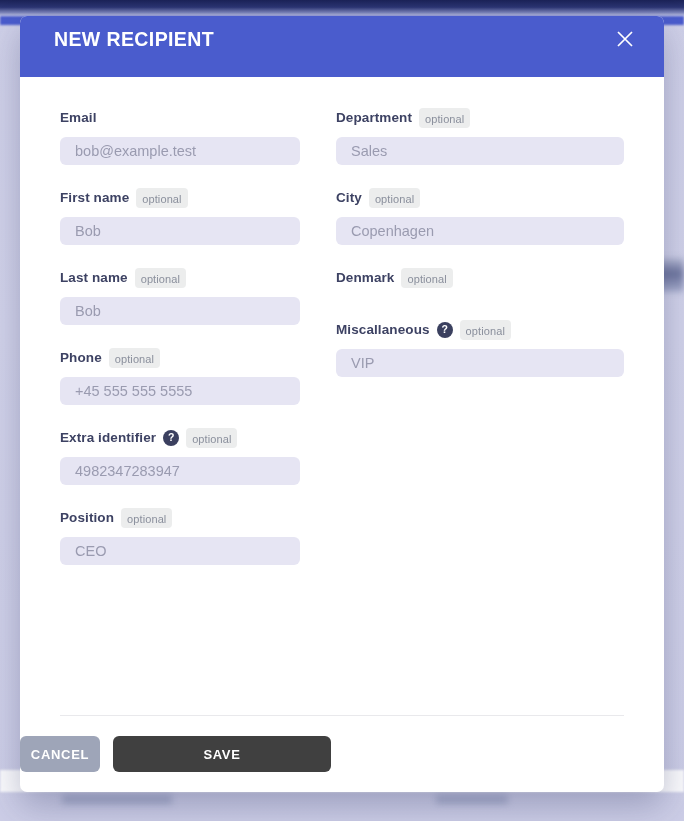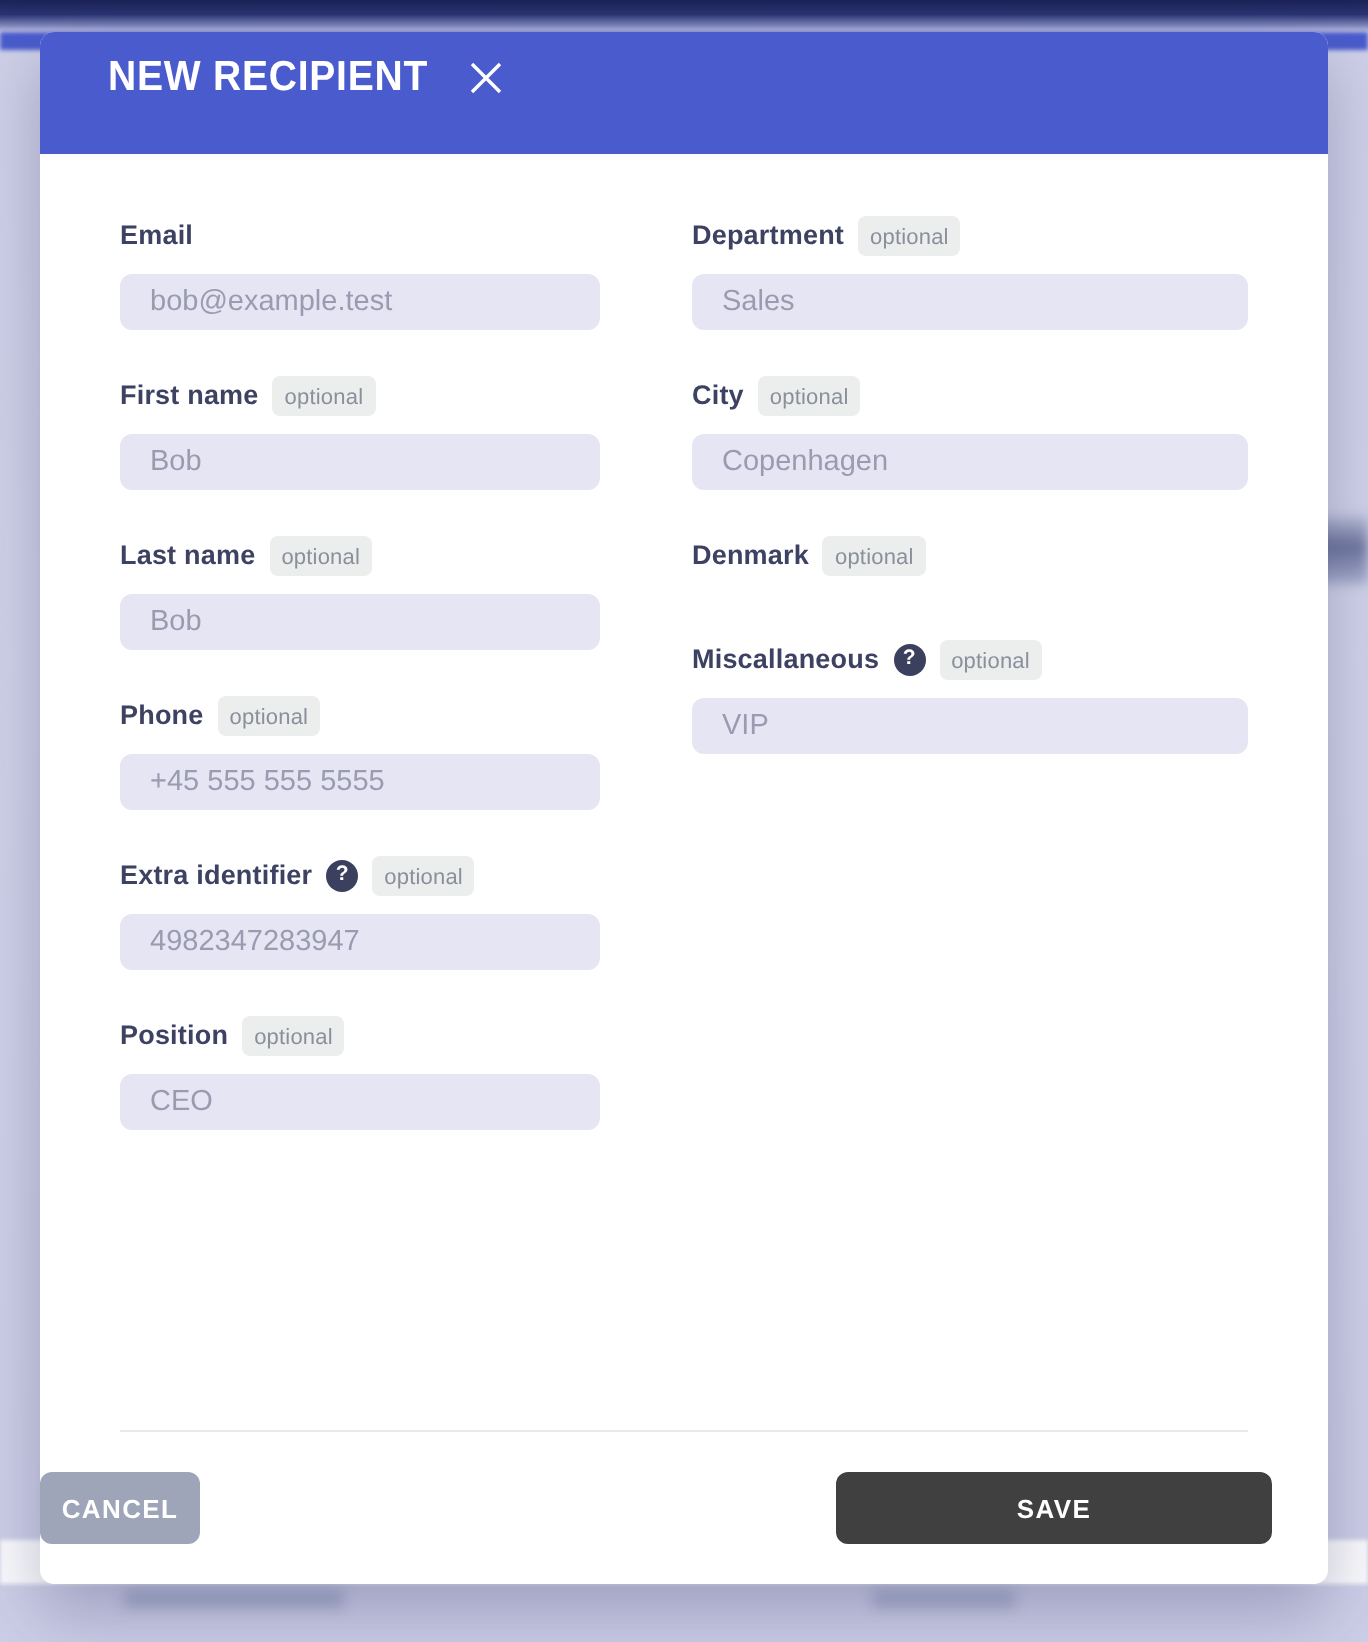--- a/index.html
+++ b/index.html
@@ -89,21 +89,21 @@
     overflow: hidden;
     display: flex;
     flex-direction: column;
   }
 
   .modal-header {
     height: 61px;
     background: #4a5ccd;
     display: flex;
     align-items: center;
-    justify-content: flex-start;
+    justify-content: space-between;
     padding: 0 22px 16px 34px;
     flex: 0 0 auto;
   }
   .modal-title {
     color: #ffffff;
     font-size: 21px;
     font-weight: bold;
     letter-spacing: .4px;
     font-family: "Liberation Sans", sans-serif;
     transform: scaleX(.93);
@@ -121,21 +121,21 @@
 
   .modal-body {
     flex: 1 1 auto;
     padding: 31px 40px 0 40px;
     overflow: hidden;
   }
 
   .form-grid {
     display: grid;
     grid-template-columns: 240px 1fr;
-    column-gap: 46px;
+    column-gap: 36px;
   }
   .col { display: flex; flex-direction: column; }
 
   .field { margin-bottom: 23px; }
 
   .field-label-row {
     display: flex;
     align-items: center;
     gap: 7px;
     height: 19px;
@@ -194,23 +194,23 @@
     background: #e9e9ec;
     margin: 0 40px;
     flex: 0 0 auto;
   }
 
   .modal-footer {
     flex: 0 0 auto;
     height: 76px;
     display: flex;
     align-items: center;
-    justify-content: space-between;
+    justify-content: flex-start;
     gap: 13px;
-    padding: 0 28px 0 0;
+    padding: 0 38px 0 0;
   }
   .btn {
     border: none;
     border-radius: 6px;
     font-family: "Liberation Sans", sans-serif;
     font-size: 13px;
     font-weight: bold;
     letter-spacing: .7px;
     color: #ffffff;
     cursor: pointer;

